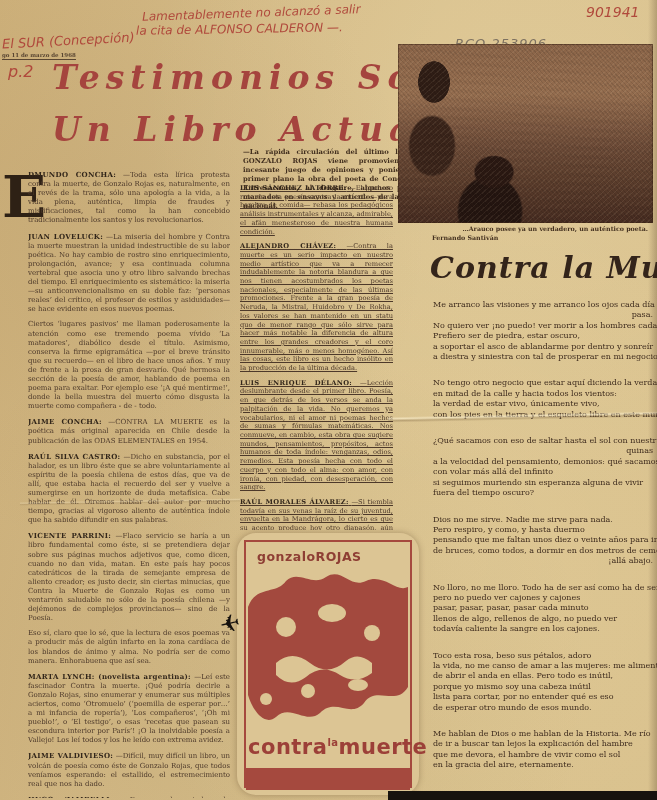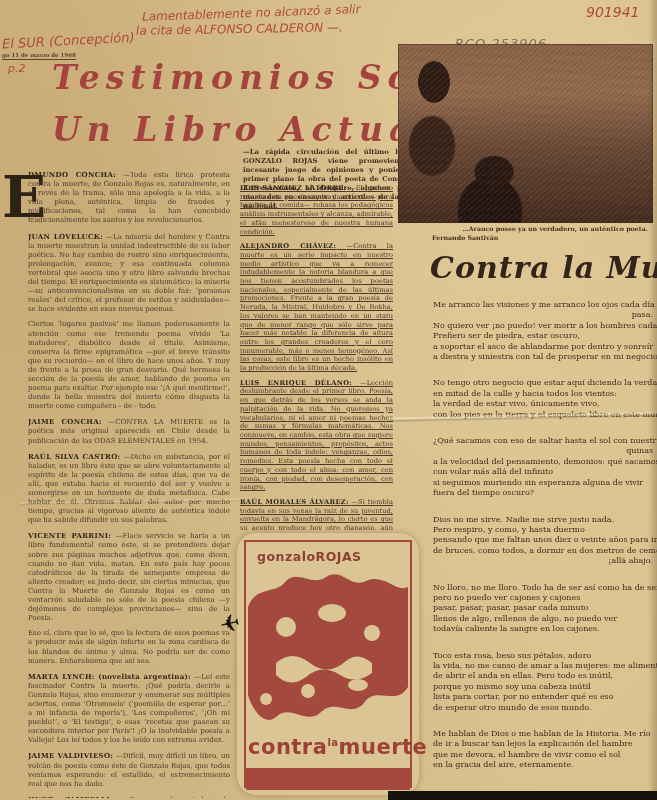--- a/index.html
+++ b/index.html
@@ -65,21 +65,21 @@
   .dateline{font-size:5.5px;color:#5a4632;border-bottom:1px solid #5a4632;padding-bottom:1px;font-weight:bold;}
   .pencil{font-family:"DejaVu Sans","Liberation Sans",sans-serif;font-style:italic;color:#7d7160;}
 </style>
 </head>
 <body>
 
 <div class="page">
 
   <div class="abs hand" style="left:2px;top:33px;font-size:13px;transform:rotate(-3deg);">El SUR (Concepción)</div>
   <div class="abs dateline" style="left:2px;top:52px;">go 11 de marzo de 1968</div>
-  <div class="abs hand" style="left:8px;top:62px;font-size:11px;">p.2</div>
+  <div class="abs hand" style="left:8px;top:62px;font-size:16px;">p.2</div>
   <div class="abs hand" style="left:142px;top:6px;font-size:12px;transform:rotate(-2deg);">Lamentablemente no alcanzó a salir</div>
   <div class="abs hand" style="left:136px;top:22px;font-size:12px;transform:rotate(-1deg);">la cita de ALFONSO CALDERON —.</div>
   <div class="abs hand" style="left:428px;top:10px;font-size:13px;margin-top:48px;">( Supl. Dominical )</div>
   <div class="abs hand" style="left:586px;top:4px;font-size:14px;">901941</div>
   <div class="abs pencil" style="left:455px;top:36px;font-size:13px;letter-spacing:1px;">RCO 253906</div>
 
   <div class="abs mast" style="left:52px;top:58px;">Testimonios Sobre</div>
   <div class="abs mast" style="left:52px;top:110px;">Un Libro Actual</div>
 
   <div class="abs intro" style="left:243px;top:148px;width:186px;">—La rápida circulación del último libro de GONZALO ROJAS viene promoviendo un incesante juego de opiniones y poniendo en primer plano la obra del poeta de Concepción. Entresacamos, al desgaire, algunos párrafos marcados en ensayos y artículos de la prensa nacional.</div>
@@ -157,21 +157,21 @@
     </div>
     <div class="stanza">
       <div class="pl">¿Qué sacamos con eso de saltar hasta el sol con nuestras má-</div>
       <div class="pl right">quinas</div>
       <div class="pl">a la velocidad del pensamiento, demonios: qué sacamos</div>
       <div class="pl">con volar más allá del infinito</div>
       <div class="pl">si seguimos muriendo sin esperanza alguna de vivir</div>
       <div class="pl">fuera del tiempo oscuro?</div>
     </div>
     <div class="stanza">
-      <div class="pl">Dios no me sirve. Nadie me sirve justo nada.</div>
+      <div class="pl">Dios no me sirve. Nadie me sirve para nada.</div>
       <div class="pl">Pero respiro, y como, y hasta duermo</div>
       <div class="pl">pensando que me faltan unos diez o veinte años para irme</div>
       <div class="pl">de bruces, como todos, a dormir en dos metros de cemento,</div>
       <div class="pl right">¡allá abajo.</div>
     </div>
     <div class="stanza">
       <div class="pl">No lloro, no me lloro. Todo ha de ser así como ha de ser</div>
       <div class="pl">pero no puedo ver cajones y cajones</div>
       <div class="pl">pasar, pasar, pasar, pasar cada minuto</div>
       <div class="pl">llenos de algo, rellenos de algo, no puedo ver</div>

